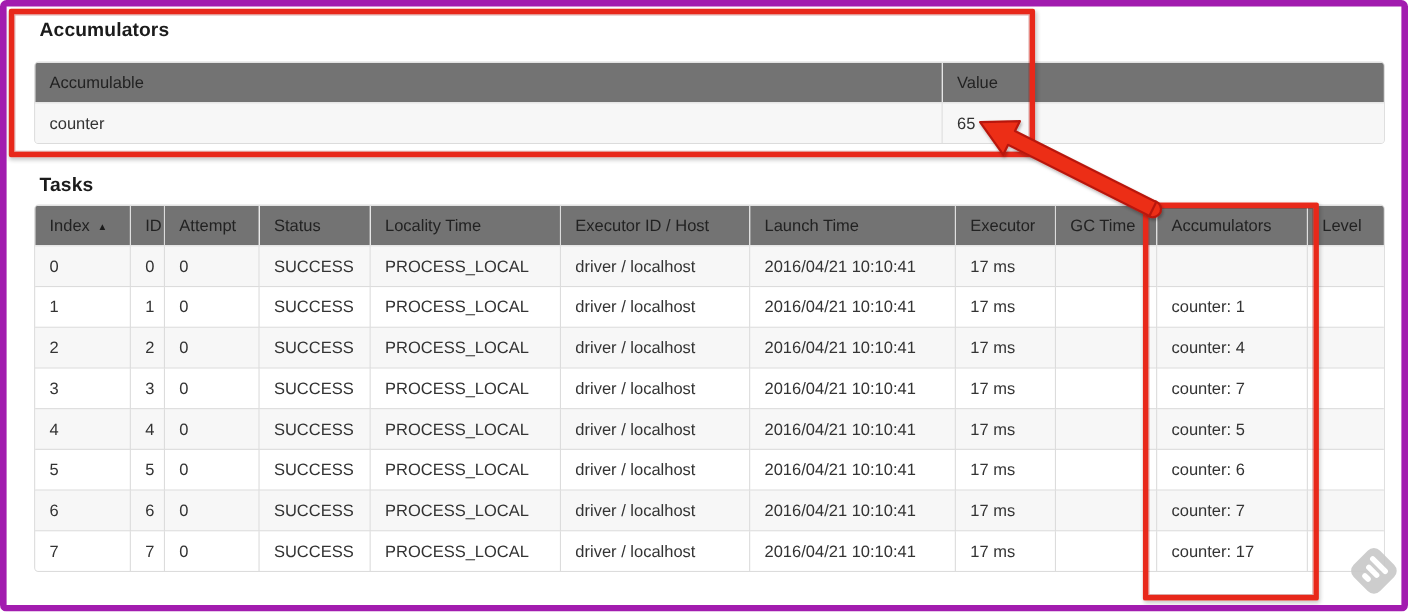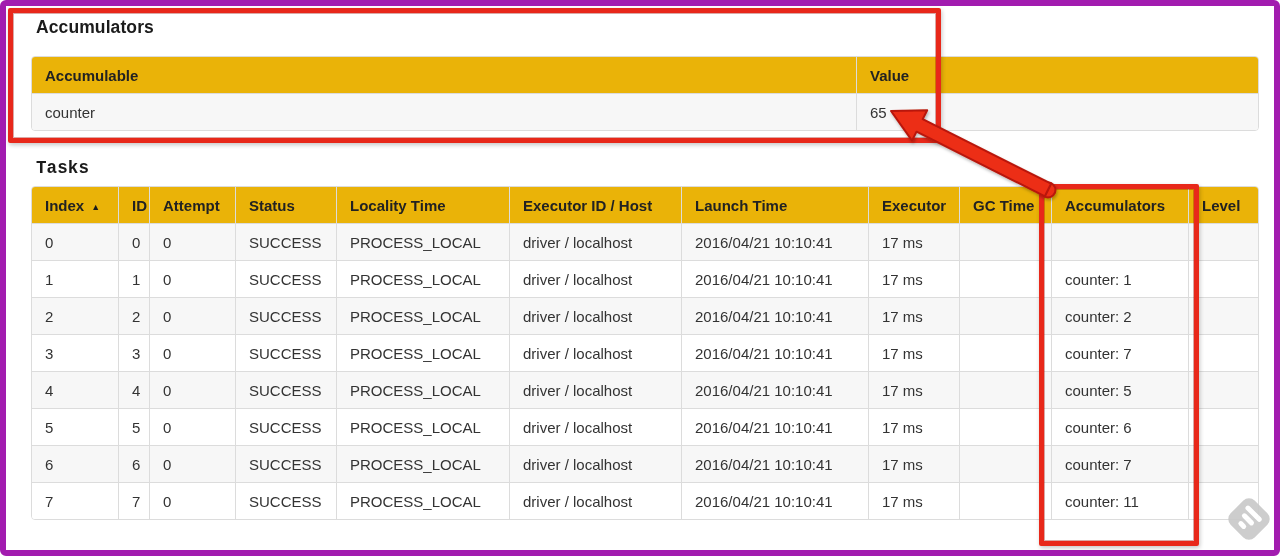--- a/index.html
+++ b/index.html
@@ -19,21 +19,21 @@
   .section-heading {
     position: absolute;
     left: 30px;
     font-size: 17.5px;
     font-weight: bold;
     color: #1b1b1b;
     margin: 0;
     letter-spacing: 0.1px;
   }
   #acc-heading { top: 11px; }
-  #tasks-heading { top: 152px; font-family: Liberation Mono, monospace; }
+  #tasks-heading { top: 152px; }
 
   .table-wrap {
     position: absolute;
     left: 25px;
     width: 1228px;
     box-sizing: border-box;
     border: 1px solid #dcdcdc;
     border-radius: 4px;
     overflow: hidden;
     background: #fff;
@@ -52,23 +52,23 @@
     padding: 0 13px;
     height: 36px;
     font-size: 15px;
     color: #333;
     text-align: left;
     vertical-align: middle;
     white-space: nowrap;
     overflow: hidden;
   }
   .tbl th {
-    font-weight: bold;
+    font-weight: normal;
     color: #222;
-    background: #eab308;
+    background: #737373;
   }
   .tbl tbody tr:nth-child(odd) td { background: #f7f7f7; }
   .tbl tbody tr:nth-child(even) td { background: #ffffff; }
 
   .sort-icon {
     font-size: 9px;
     color: #1b1b1b;
     margin-left: 7px;
     position: relative;
     top: -1px;
@@ -203,21 +203,21 @@
           <tr>
             <td>2</td>
             <td>2</td>
             <td>0</td>
             <td>SUCCESS</td>
             <td>PROCESS_LOCAL</td>
             <td>driver / localhost</td>
             <td>2016/04/21 10:10:41</td>
             <td>17 ms</td>
             <td></td>
-            <td>counter: 2</td>
+            <td>counter: 4</td>
             <td></td>
           </tr>
           <tr>
             <td>3</td>
             <td>3</td>
             <td>0</td>
             <td>SUCCESS</td>
             <td>PROCESS_LOCAL</td>
             <td>driver / localhost</td>
             <td>2016/04/21 10:10:41</td>
@@ -268,21 +268,21 @@
           <tr>
             <td>7</td>
             <td>7</td>
             <td>0</td>
             <td>SUCCESS</td>
             <td>PROCESS_LOCAL</td>
             <td>driver / localhost</td>
             <td>2016/04/21 10:10:41</td>
             <td>17 ms</td>
             <td></td>
-            <td>counter: 11</td>
+            <td>counter: 17</td>
             <td></td>
           </tr>
         </tbody>
     </table>
   </div>
 
   <div class="anno-box" id="anno-accumulators-box"></div>
   <div class="anno-box" id="anno-column-box"></div>
 
   <svg class="overlay-svg" width="1280" height="556" viewBox="0 0 1280 556">

